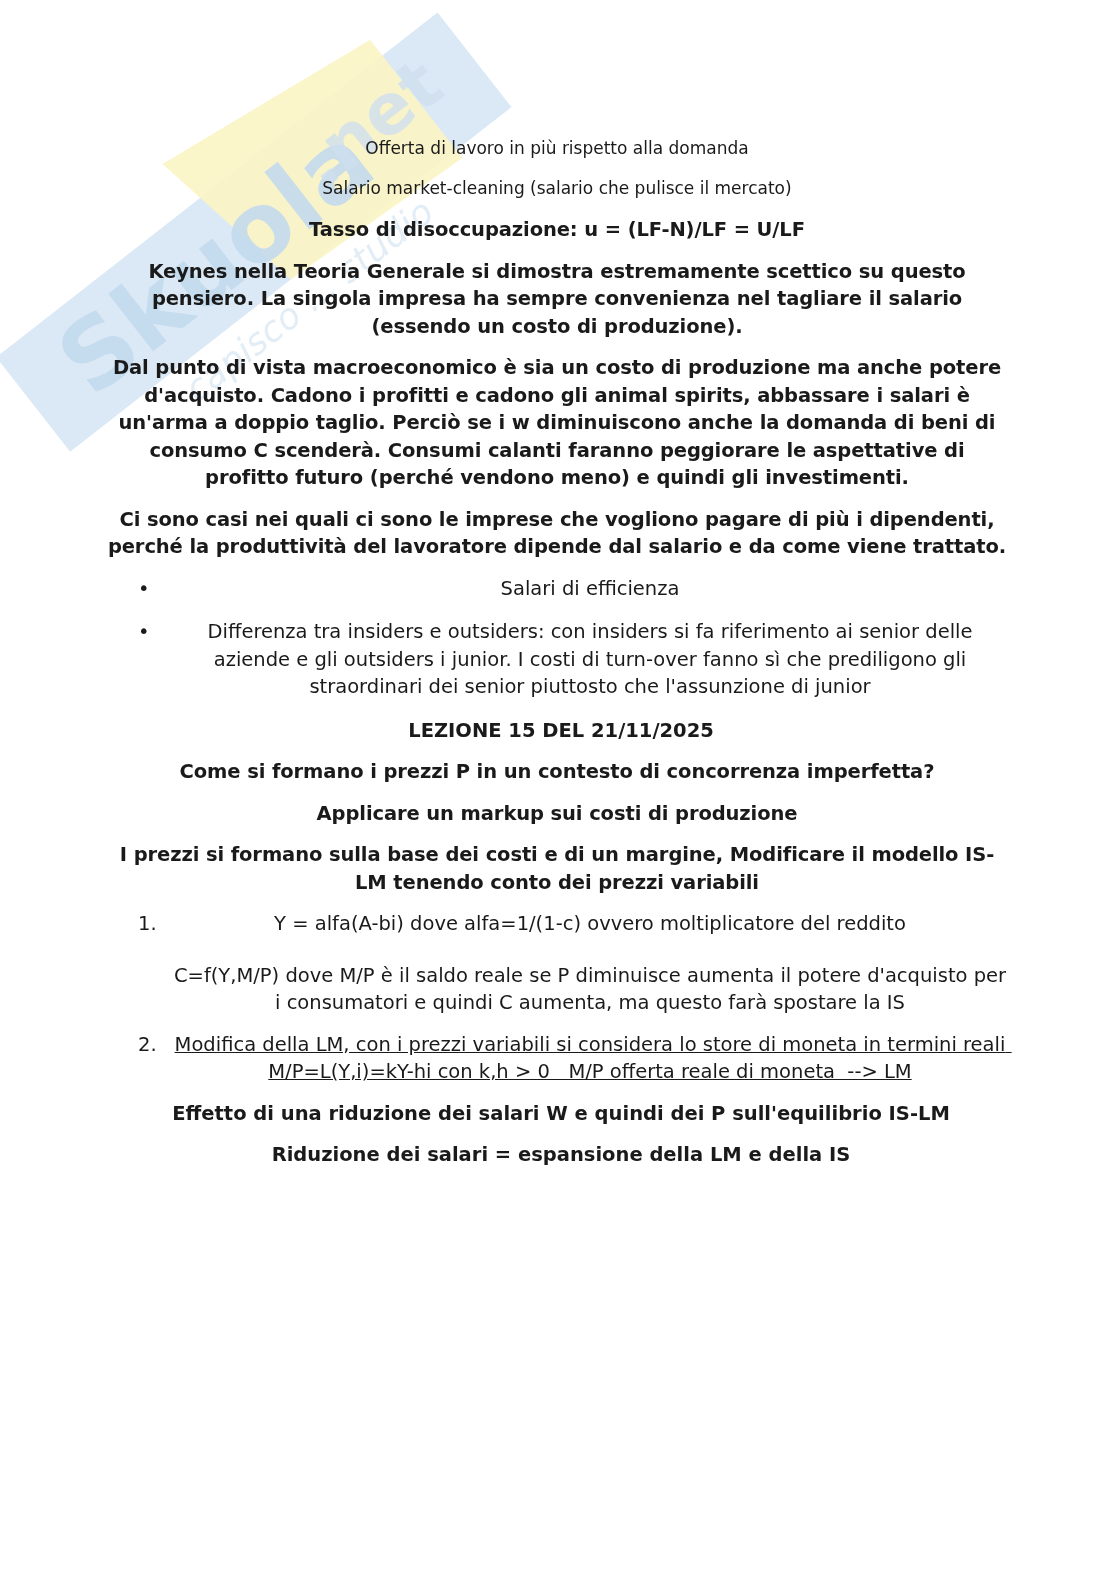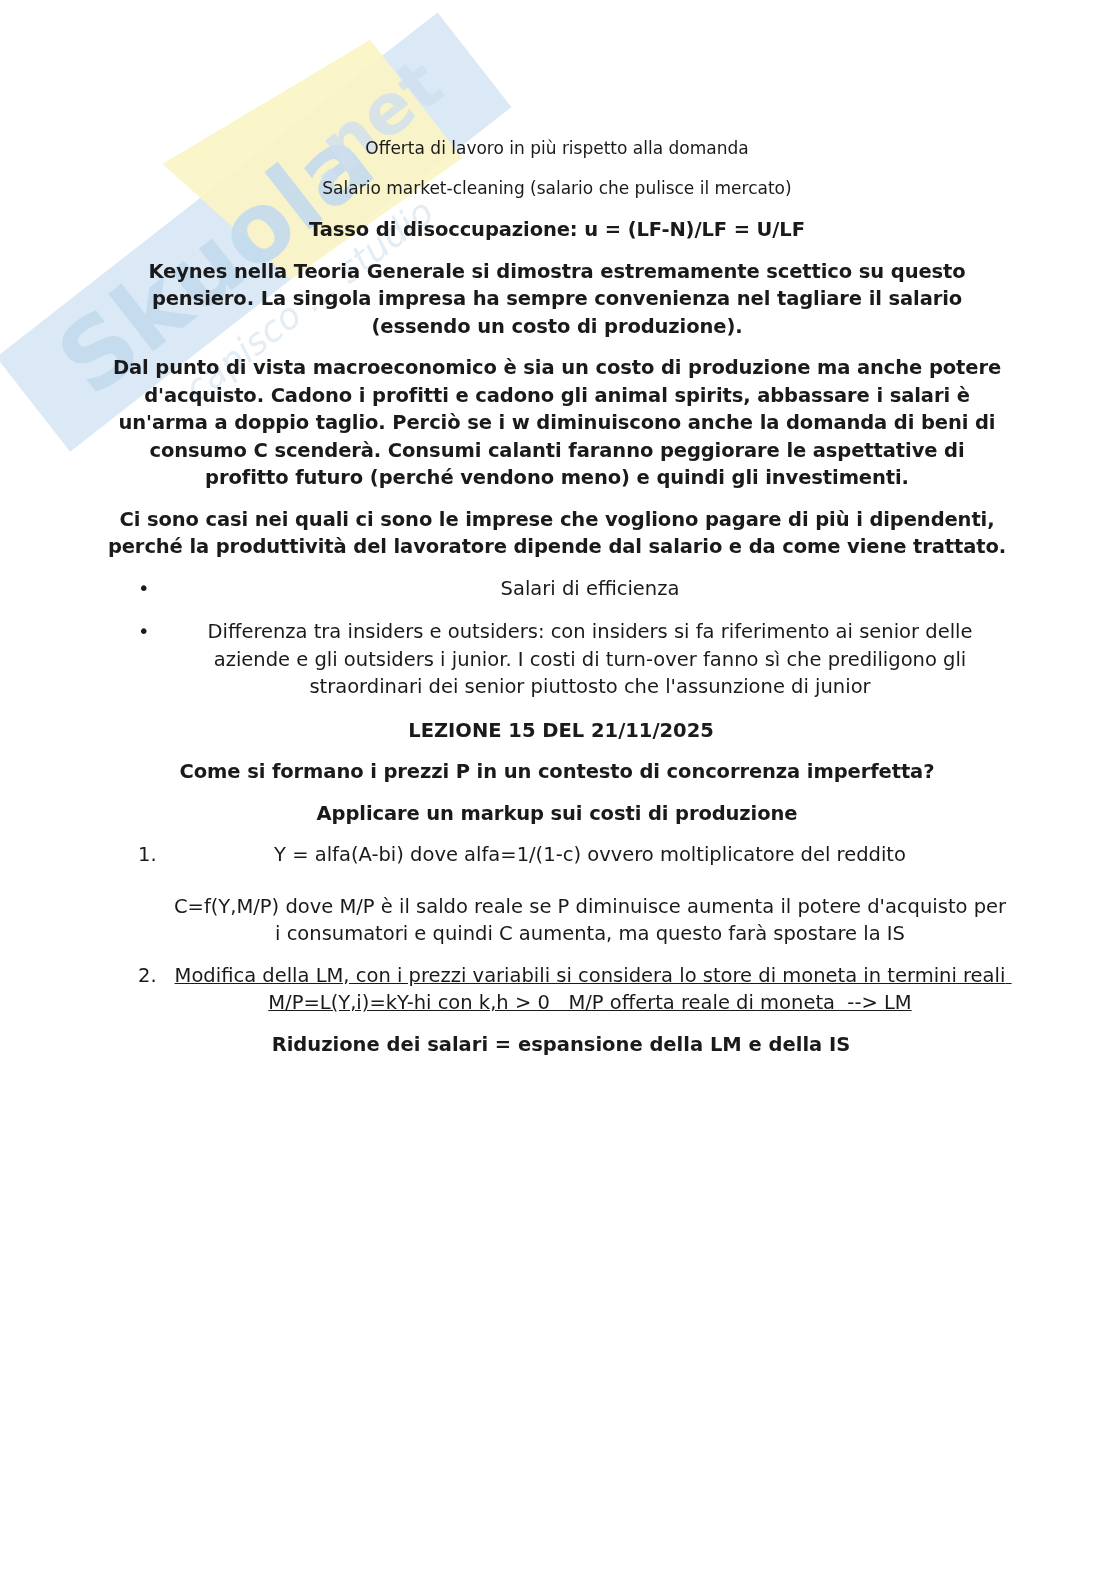--- a/index.html
+++ b/index.html
@@ -49,27 +49,29 @@
     </li>
     <li>
       <span class="mark">•</span>
       <span>Differenza tra insiders e outsiders: con insiders si fa riferimento ai senior delle aziende e gli outsiders i junior. I costi di turn-over fanno sì che prediligono gli straordinari dei senior piuttosto che l'assunzione di junior</span>
     </li>
   </ul>
 
   <p class="h">LEZIONE 15 DEL 21/11/2025</p>
   <p class="p">Come si formano i prezzi P in un contesto di concorrenza imperfetta?</p>
   <p class="p">Applicare un markup sui costi di produzione</p>
+  <p class="p">I prezzi si formano sulla base dei costi e di un margine, Modificare il modello IS-LM tenendo conto dei prezzi variabili</p>
 
   <ol class="numbers">
     <li>
       <span class="num">1.</span>
       <span>Y = alfa(A-bi) dove alfa=1/(1-c) ovvero moltiplicatore del reddito</span>
       <span class="sub">C=f(Y,M/P) dove M/P è il saldo reale se P diminuisce aumenta il potere d'acquisto per i consumatori e quindi C aumenta, ma questo farà spostare la IS</span>
     </li>
     <li>
       <span class="num">2.</span>
       <span style="white-space: pre-wrap; text-decoration: underline;">Modifica della LM, con i prezzi variabili si considera lo store di moneta in termini reali M/P=L(Y,i)=kY-hi con k,h &gt; 0   M/P offerta reale di moneta  --&gt; LM</span>
     </li>
   </ol>
 
+  <p class="h">Effetto di una riduzione dei salari W e quindi dei P sull'equilibrio IS-LM</p>
   <p class="h">Riduzione dei salari = espansione della LM e della IS</p>
 </div>
 
 </body></html>

